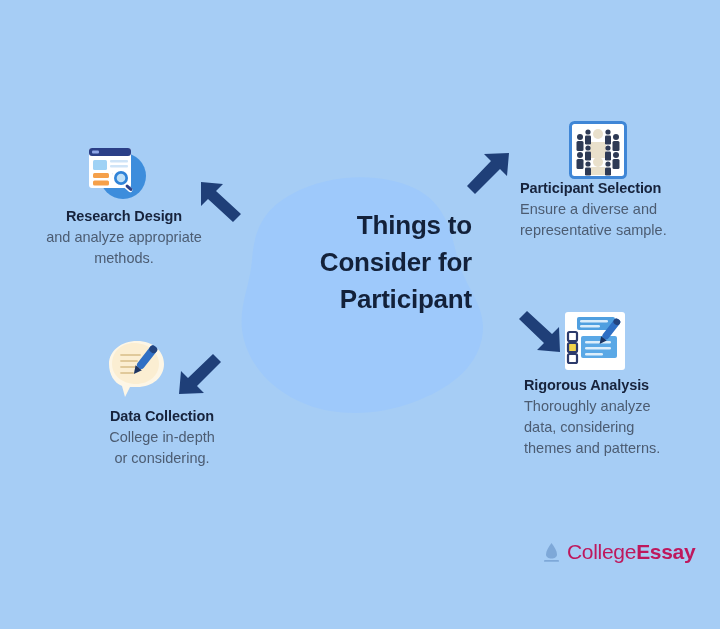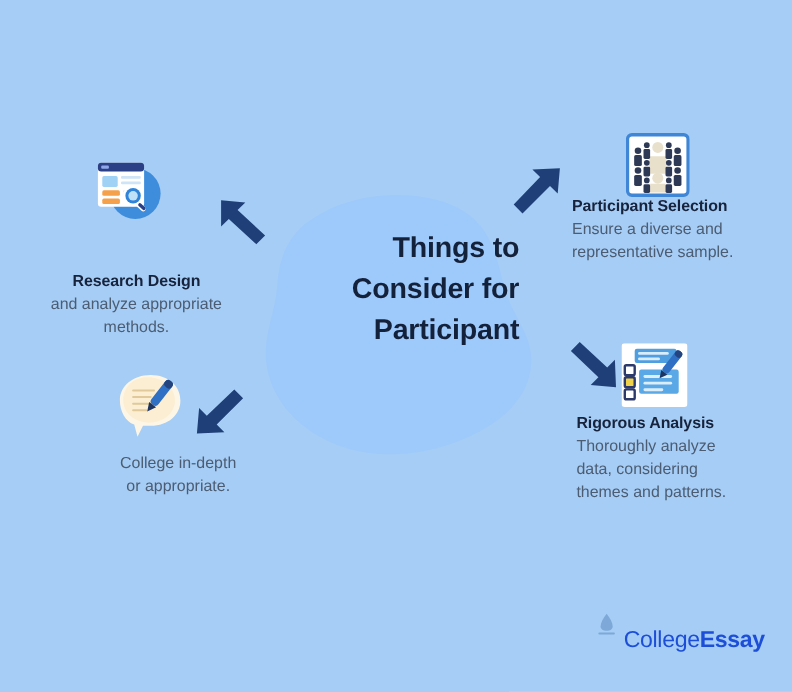--- a/index.html
+++ b/index.html
@@ -54,21 +54,21 @@
   .node-desc {
     font-size: 14.5px;
     font-weight: 400;
     color: #4c5c72;
     line-height: 1.45;
     margin-top: 3px;
   }
   .node-desc span { display: block; }
 
   
-  #node-research-design { left: 12px;  top: 208px; width: 224px; text-align: center; margin-top: 40px; }
+  #node-research-design { left: 12px;  top: 208px; width: 224px; text-align: center; }
   #node-data-collection { left: 50px;  top: 408px; width: 224px; text-align: center; }
   #node-participant-selection { left: 520px; top: 180px; width: 210px; text-align: left; }
   #node-rigorous-analysis { left: 524px; top: 377px; width: 200px; text-align: left; }
 
   
   .icon-box { position: absolute; }
   #icon-research-design { left: 83px; top: 142px; width: 66px; height: 60px; }
   #icon-data-collection { left: 104px; top: 338px; width: 66px; height: 62px; }
   #icon-participant-selection { left: 569px; top: 121px; width: 58px; height: 58px; }
   #icon-rigorous-analysis { left: 565px; top: 312px; width: 60px; height: 58px; }
@@ -88,23 +88,22 @@
     left: 543px;
     top: 540px;
     display: flex;
     align-items: center;
     gap: 7px;
   }
   #brand-logo .nib { width: 17px; height: 21px; display: block; }
   .brand-text {
     font-size: 21px;
     letter-spacing: -0.3px;
-    color: #1d4ed8;
+    color: #be185d;
     white-space: nowrap;
-    margin-top: 30px;
   }
   .brand-text .b-college { font-weight: 400; }
   .brand-text .b-essay { font-weight: 700; }
 </style>
 </head>
 <body>
 
 <div id="canvas">
 
   <div class="blob-wrap">
@@ -250,23 +249,24 @@
 
   <div class="node" id="node-participant-selection">
     <div class="node-title">Participant Selection</div>
     <div class="node-desc">
       <span>Ensure a diverse and</span>
       <span>representative sample.</span>
     </div>
   </div>
 
   <div class="node" id="node-data-collection">
+    <div class="node-title">Data Collection</div>
     <div class="node-desc">
       <span>College in-depth</span>
-      <span>or appropriate.</span>
+      <span>or considering.</span>
     </div>
   </div>
 
   <div class="node" id="node-rigorous-analysis">
     <div class="node-title">Rigorous Analysis</div>
     <div class="node-desc">
       <span>Thoroughly analyze</span>
       <span>data, considering</span>
       <span>themes and patterns.</span>
     </div>

